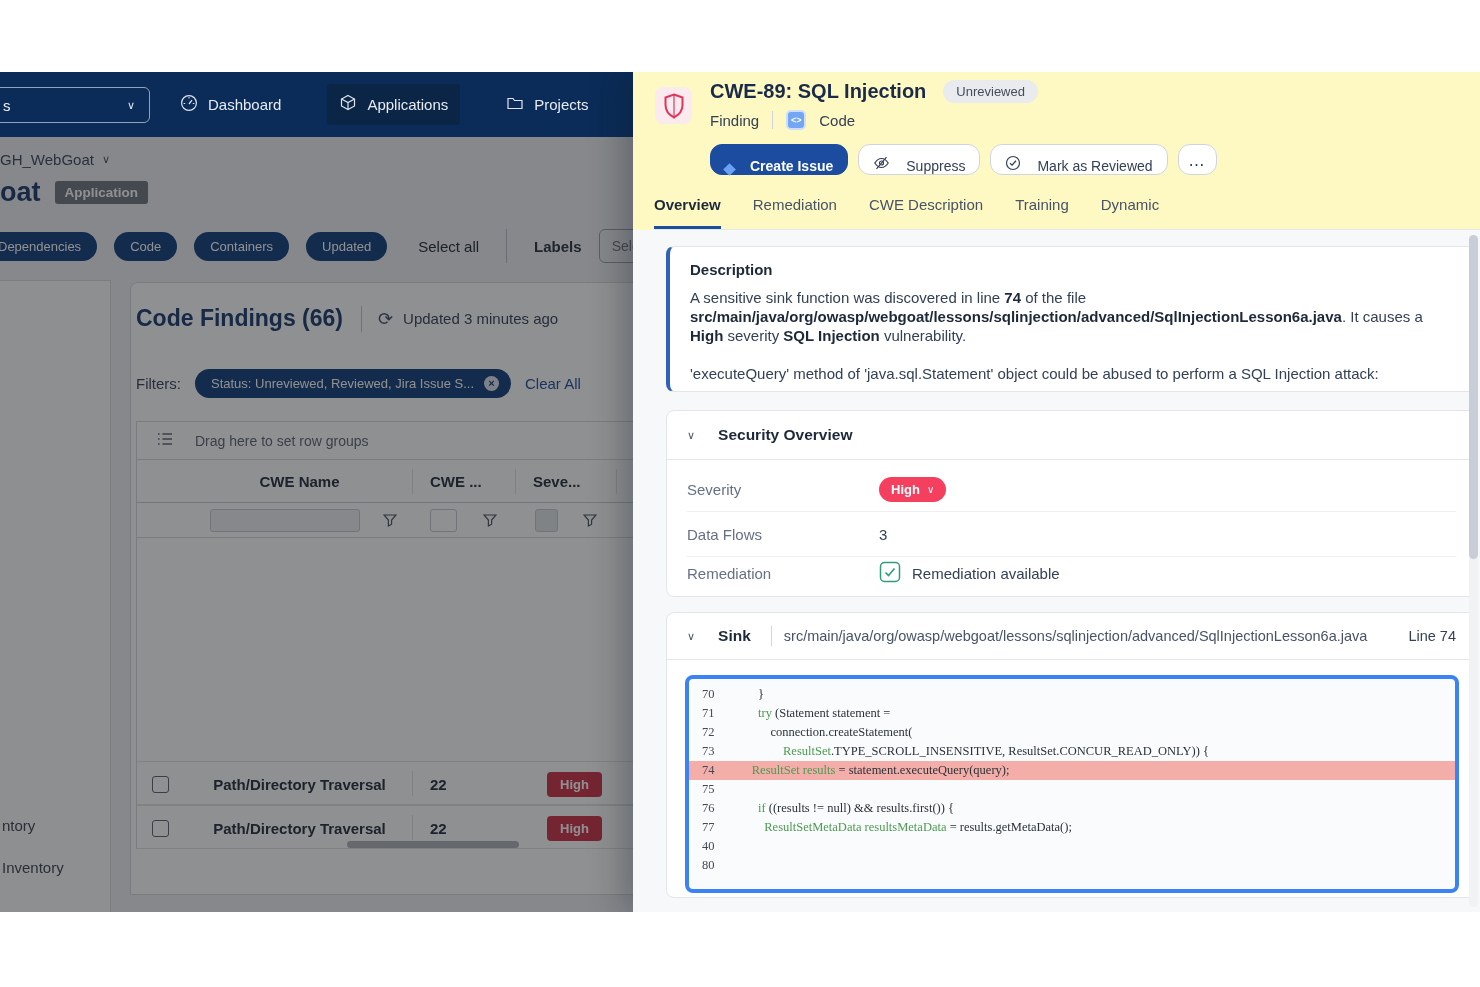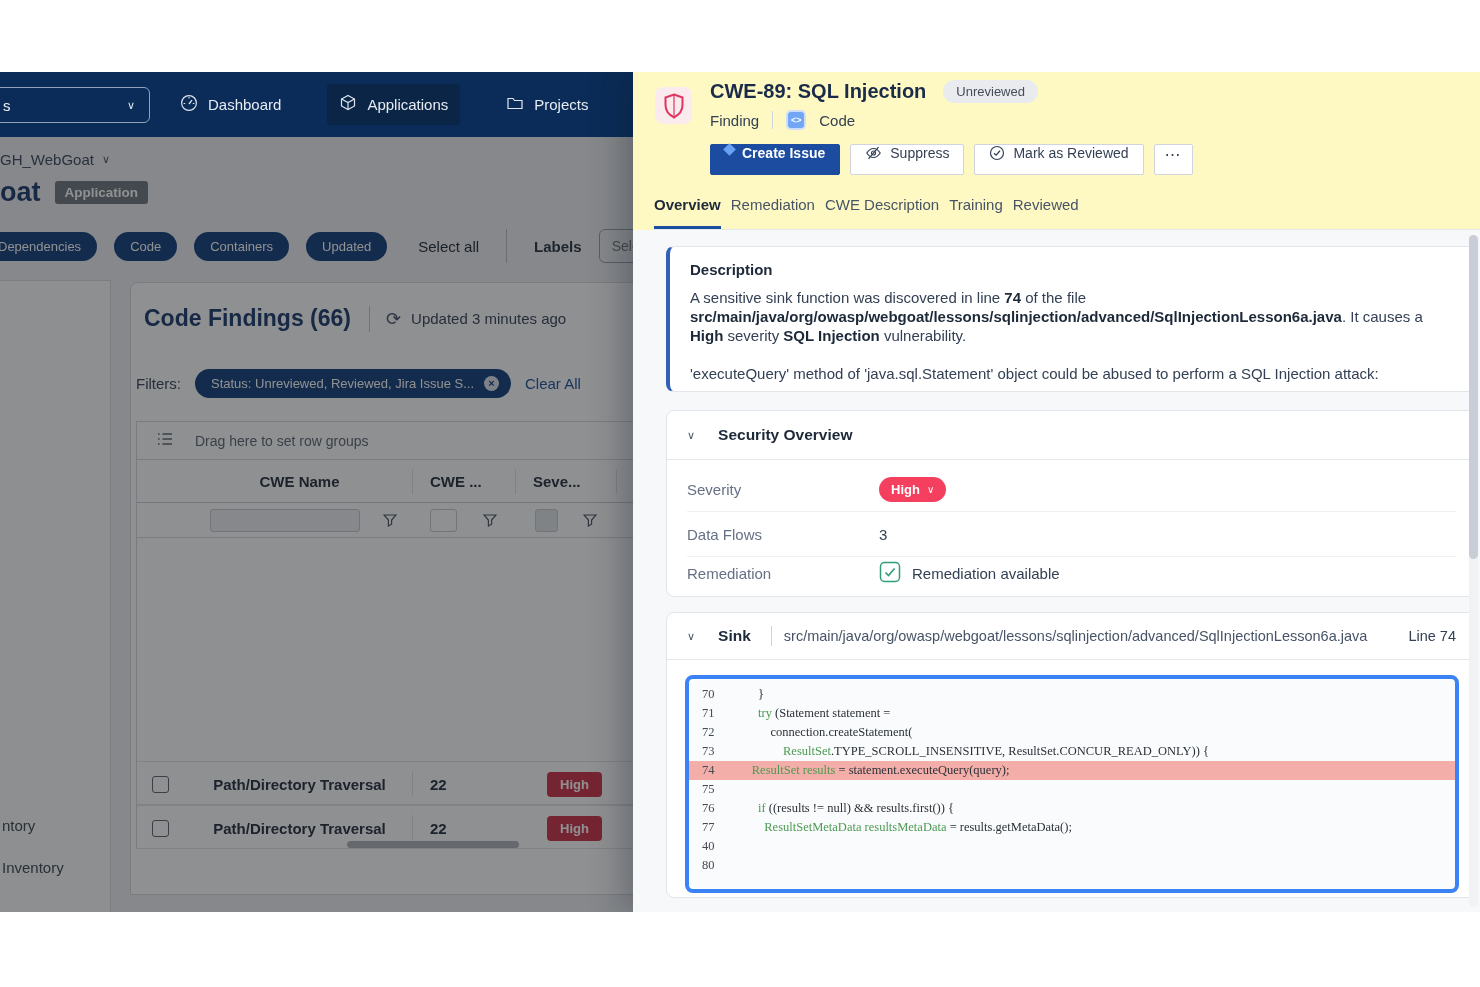--- a/index.html
+++ b/index.html
@@ -25,21 +25,21 @@
   .chips-row { position: absolute; left: -18px; top: 92px; display: flex; align-items: center; gap: 17px; }
   .chip { background: #133e7c; color: #fff; font-size: 13px; padding: 7px 16px; border-radius: 16px; white-space: nowrap; }
   .select-all { color: #222b38; font-size: 15px; margin-left: 14px; }
   .v-div { width: 1px; height: 34px; background: #b9bec7; margin: 0 10px; }
   .labels-label { font-size: 15px; font-weight: bold; color: #2a3342; }
   .labels-input { width: 220px; height: 34px; border: 1px solid #9aa1ac; border-radius: 6px; background: transparent; font-size: 14px; color: #555; padding: 0 12px; font-family: "Liberation Sans", sans-serif; }
   .sidebar { position: absolute; left: 0; top: 143px; width: 111px; height: 632px; background: #fdfdfd; border-right: 1px solid #d8dbe0; border-top: 1px solid #d8dbe0; }
   .side-item { position: absolute; left: 2px; font-size: 15px; color: #3d4754; white-space: nowrap; }
 
   .main-card { position: absolute; left: 130px; top: 145px; width: 1350px; height: 613px; background: #fff; border: 1px solid #d7dadf; border-radius: 8px 0 0 0; }
-  .cf-title-row { position: absolute; left: 5px; top: 22px; display: flex; align-items: center; margin-left: 8px; }
+  .cf-title-row { position: absolute; left: 5px; top: 22px; display: flex; align-items: center; }
   .cf-title { font-size: 23px; font-weight: bold; color: #1b3a70; }
   .cf-div { width: 1px; height: 26px; background: #c6cbd3; margin: 0 16px 0 18px; }
   .refresh { font-size: 18px; color: #44506a; margin-right: 10px; }
   .updated { font-size: 15px; color: #39445a; }
   .filters-row { position: absolute; left: 5px; top: 86px; display: flex; align-items: center; gap: 14px; }
   .filters-label { font-size: 15px; color: #39445a; }
   .filter-chip { background: #133e7c; color: #fff; font-size: 13px; padding: 7px 12px 7px 16px; border-radius: 16px; display: flex; align-items: center; gap: 10px; }
   .chip-x { width: 15px; height: 15px; border-radius: 50%; background: #dfe4ee; color: #133e7c; font-size: 11px; line-height: 15px; text-align: center; font-weight: bold; }
   .clear-all { color: #1e4f9e; font-size: 15px; }
 
@@ -69,25 +69,25 @@
   .d-title-row { position: absolute; left: 77px; top: 8px; display: flex; align-items: center; gap: 17px; }
   .d-title { font-size: 20px; font-weight: bold; color: #1a2b49; }
   .status-badge { background: #e9ebef; color: #454d59; font-size: 13px; padding: 4px 13px; border-radius: 14px; }
   .d-sub-row { position: absolute; left: 77px; top: 38px; display: flex; align-items: center; gap: 13px; font-size: 15px; color: #344054; }
   .sub-div { width: 1px; height: 18px; background: #d0d5dd; }
   .code-chip { width: 20px; height: 20px; background: #74a6f6; border: 2px solid #cfdffa; border-radius: 5px; color: #fff; font-size: 9px; font-weight: bold; display: flex; align-items: center; justify-content: center; }
   .d-top-icons { position: absolute; right: 12px; top: 12px; display: flex; align-items: center; color: #475467; font-size: 16px; }
   .d-top-icons .ic { padding: 4px 10px; }
   .d-top-icons .close-wrap { border-left: 1px solid #d0d5dd; margin-left: 6px; padding-left: 12px; }
   .d-actions { position: absolute; left: 77px; top: 72px; display: flex; gap: 10px; }
-  .btn { height: 31px; display: flex; align-items: flex-start; gap: 8px; font-size: 14px; border-radius: 2px; padding: 0 14px; background: #fff; border: 1px solid #d0d5dd; color: #344054; }
+  .btn { height: 31px; display: flex; align-items: flex-end; gap: 16px; font-size: 14px; border-radius: 12px; padding: 0 14px; background: #fff; border: 1px solid #d0d5dd; color: #344054; }
   .btn-primary { background: #1b4c9f; border-color: #1b4c9f; color: #fff; font-weight: bold; }
   .diamond { width: 9px; height: 9px; background: #69a1f5; transform: rotate(45deg); }
   .btn-more { padding: 0 10px; font-size: 16px; letter-spacing: 1px; }
-  .d-tabs { position: absolute; left: 21px; top: 124px; width: 826px; height: 34px; border-bottom: 1px solid #e4e7ec; display: flex; gap: 10px; }
+  .d-tabs { position: absolute; left: 21px; top: 124px; width: 826px; height: 34px; border-bottom: 1px solid #e4e7ec; display: flex; gap: 32px; }
   .tab { font-size: 15px; color: #475467; padding-bottom: 13px; }
   .tab.active { color: #1d2939; font-weight: bold; border-bottom: 3px solid #1a4f9e; }
   .d-scroll { position: absolute; left: 0; top: 158px; width: 847px; height: 682px; background: #f7f8fa; }
   .card { position: absolute; left: 33px; width: 811px; background: #fff; border: 1px solid #e2e5ea; border-radius: 8px; }
   .card-desc { top: 16px; height: 146px; border-left: 4px solid #3061b5; padding: 14px 20px; }
   .desc-h { font-size: 15px; font-weight: bold; color: #1d2939; }
   .desc-p { font-size: 15px; color: #344054; line-height: 19px; margin-top: 10px; width: 768px; }
   .desc-p b { color: #1d2939; }
   .desc-p2 { margin-top: 19px; }
   .card-so { top: 180px; height: 187px; }
@@ -309,21 +309,21 @@
         <div class="btn btn-more">
           <span>⋯</span>
         </div>
       </div>
 
       <div class="d-tabs">
         <span class="tab active">Overview</span>
         <span class="tab">Remediation</span>
         <span class="tab">CWE Description</span>
         <span class="tab">Training</span>
-        <span class="tab">Reviewed</span>
+        <span class="tab">Dynamic</span>
       </div>
 
       <div class="d-scroll">
 
         <div class="card card-desc">
           <div class="desc-h">Description</div>
           <div class="desc-p"><span>A sensitive sink function was discovered in line </span><b>74</b><span> of the file </span><b>src/main/java/org/owasp/webgoat/lessons/sqlinjection/advanced/SqlInjectionLesson6a.java</b><span>. It causes a </span><b>High</b><span> severity </span><b>SQL Injection</b><span> vulnerability.</span></div>
           <div class="desc-p desc-p2">'executeQuery' method of 'java.sql.Statement' object could be abused to perform a SQL Injection attack:</div>
         </div>
 

